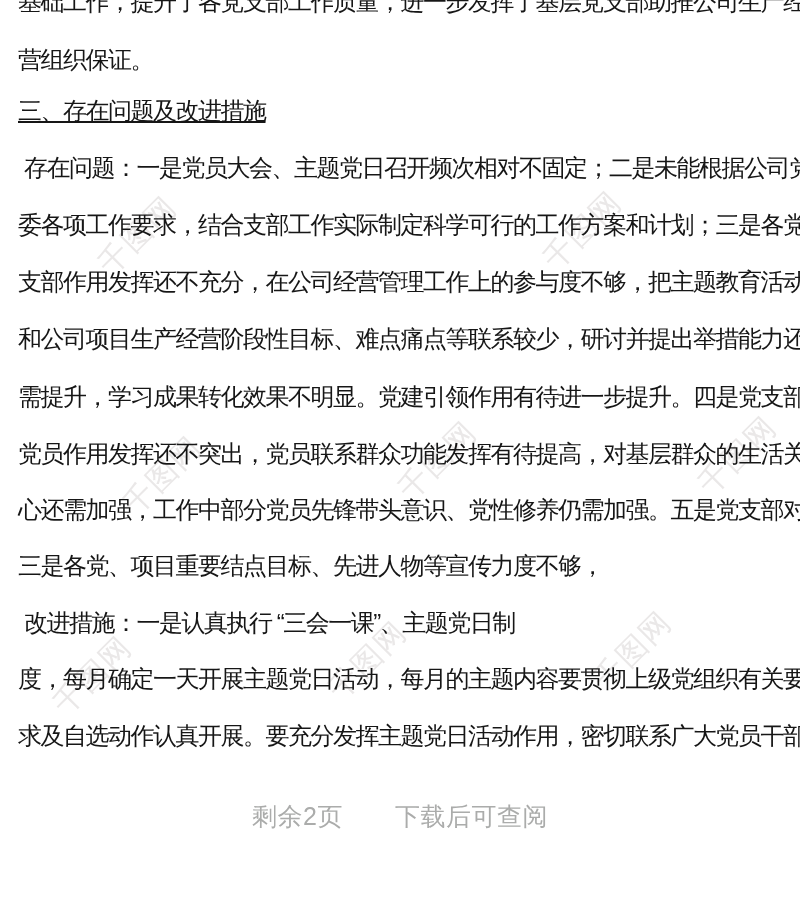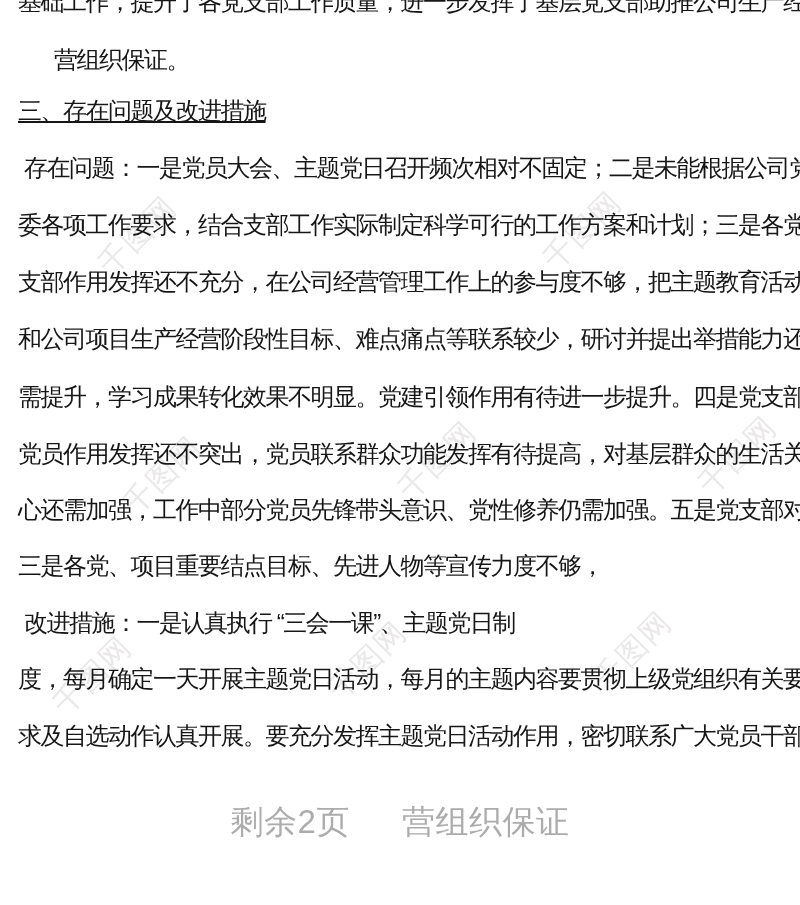--- a/index.html
+++ b/index.html
@@ -43,53 +43,53 @@
   .footer {
     position: absolute;
     left: 0;
     top: 800px;
     width: 800px;
     display: flex;
     justify-content: center;
     align-items: baseline;
     gap: 52px;
     color: #abacab;
-    font-size: 33px;
+    font-size: 25px;
     letter-spacing: 0.5px;
   }
 </style>
 </head>
 <body>
 
 <div class="page">
 
   <div class="wm-layer">
     <span class="wm" style="left:90px;  top:215px;">千图网</span>
     <span class="wm" style="left:535px; top:210px;">千图网</span>
     <span class="wm" style="left:115px; top:455px;">千图网</span>
     <span class="wm" style="left:390px; top:440px;">千图网</span>
     <span class="wm" style="left:690px; top:435px;">千图网</span>
     <span class="wm" style="left:45px;  top:655px;">千图网</span>
     <span class="wm" style="left:320px; top:640px;">千图网</span>
     <span class="wm" style="left:585px; top:630px;">千图网</span>
   </div>
 
   <div class="line" style="top:-13px;">基础工作，提升了各党支部工作质量，进一步发挥了基层党支部助推公司生产经</div>
-  <div class="line" style="top:45px;margin-left:36px;">营组织保证。</div>
+  <div class="line" style="top:45px;">营组织保证。</div>
   <div class="line" style="top:96px;text-decoration:underline;">三、存在问题及改进措施</div>
   <div class="line indent" style="top:153px;">存在问题：一是党员大会、主题党日召开频次相对不固定；二是未能根据公司党</div>
   <div class="line" style="top:210px;">委各项工作要求，结合支部工作实际制定科学可行的工作方案和计划；三是各党</div>
   <div class="line" style="top:267px;">支部作用发挥还不充分，在公司经营管理工作上的参与度不够，把主题教育活动</div>
   <div class="line" style="top:324px;">和公司项目生产经营阶段性目标、难点痛点等联系较少，研讨并提出举措能力还</div>
   <div class="line" style="top:382px;">需提升，学习成果转化效果不明显。党建引领作用有待进一步提升。四是党支部</div>
   <div class="line" style="top:439px;">党员作用发挥还不突出，党员联系群众功能发挥有待提高，对基层群众的生活关</div>
   <div class="line" style="top:495px;">心还需加强，工作中部分党员先锋带头意识、党性修养仍需加强。五是党支部对</div>
   <div class="line" style="top:551px;">三是各党、项目重要结点目标、先进人物等宣传力度不够，</div>
   <div class="line indent" style="top:608px;">改进措施：一是认真执行 “三会一课”、主题党日制</div>
   <div class="line" style="top:664px;">度，每月确定一天开展主题党日活动，每月的主题内容要贯彻上级党组织有关要</div>
   <div class="line" style="top:721px;">求及自选动作认真开展。要充分发挥主题党日活动作用，密切联系广大党员干部</div>
 
   <div class="footer">
     <span>剩余2页</span>
-    <span>营组织保证</span>
+    <span>下载后可查阅</span>
   </div>
 
 </div>
 
 </body></html>

